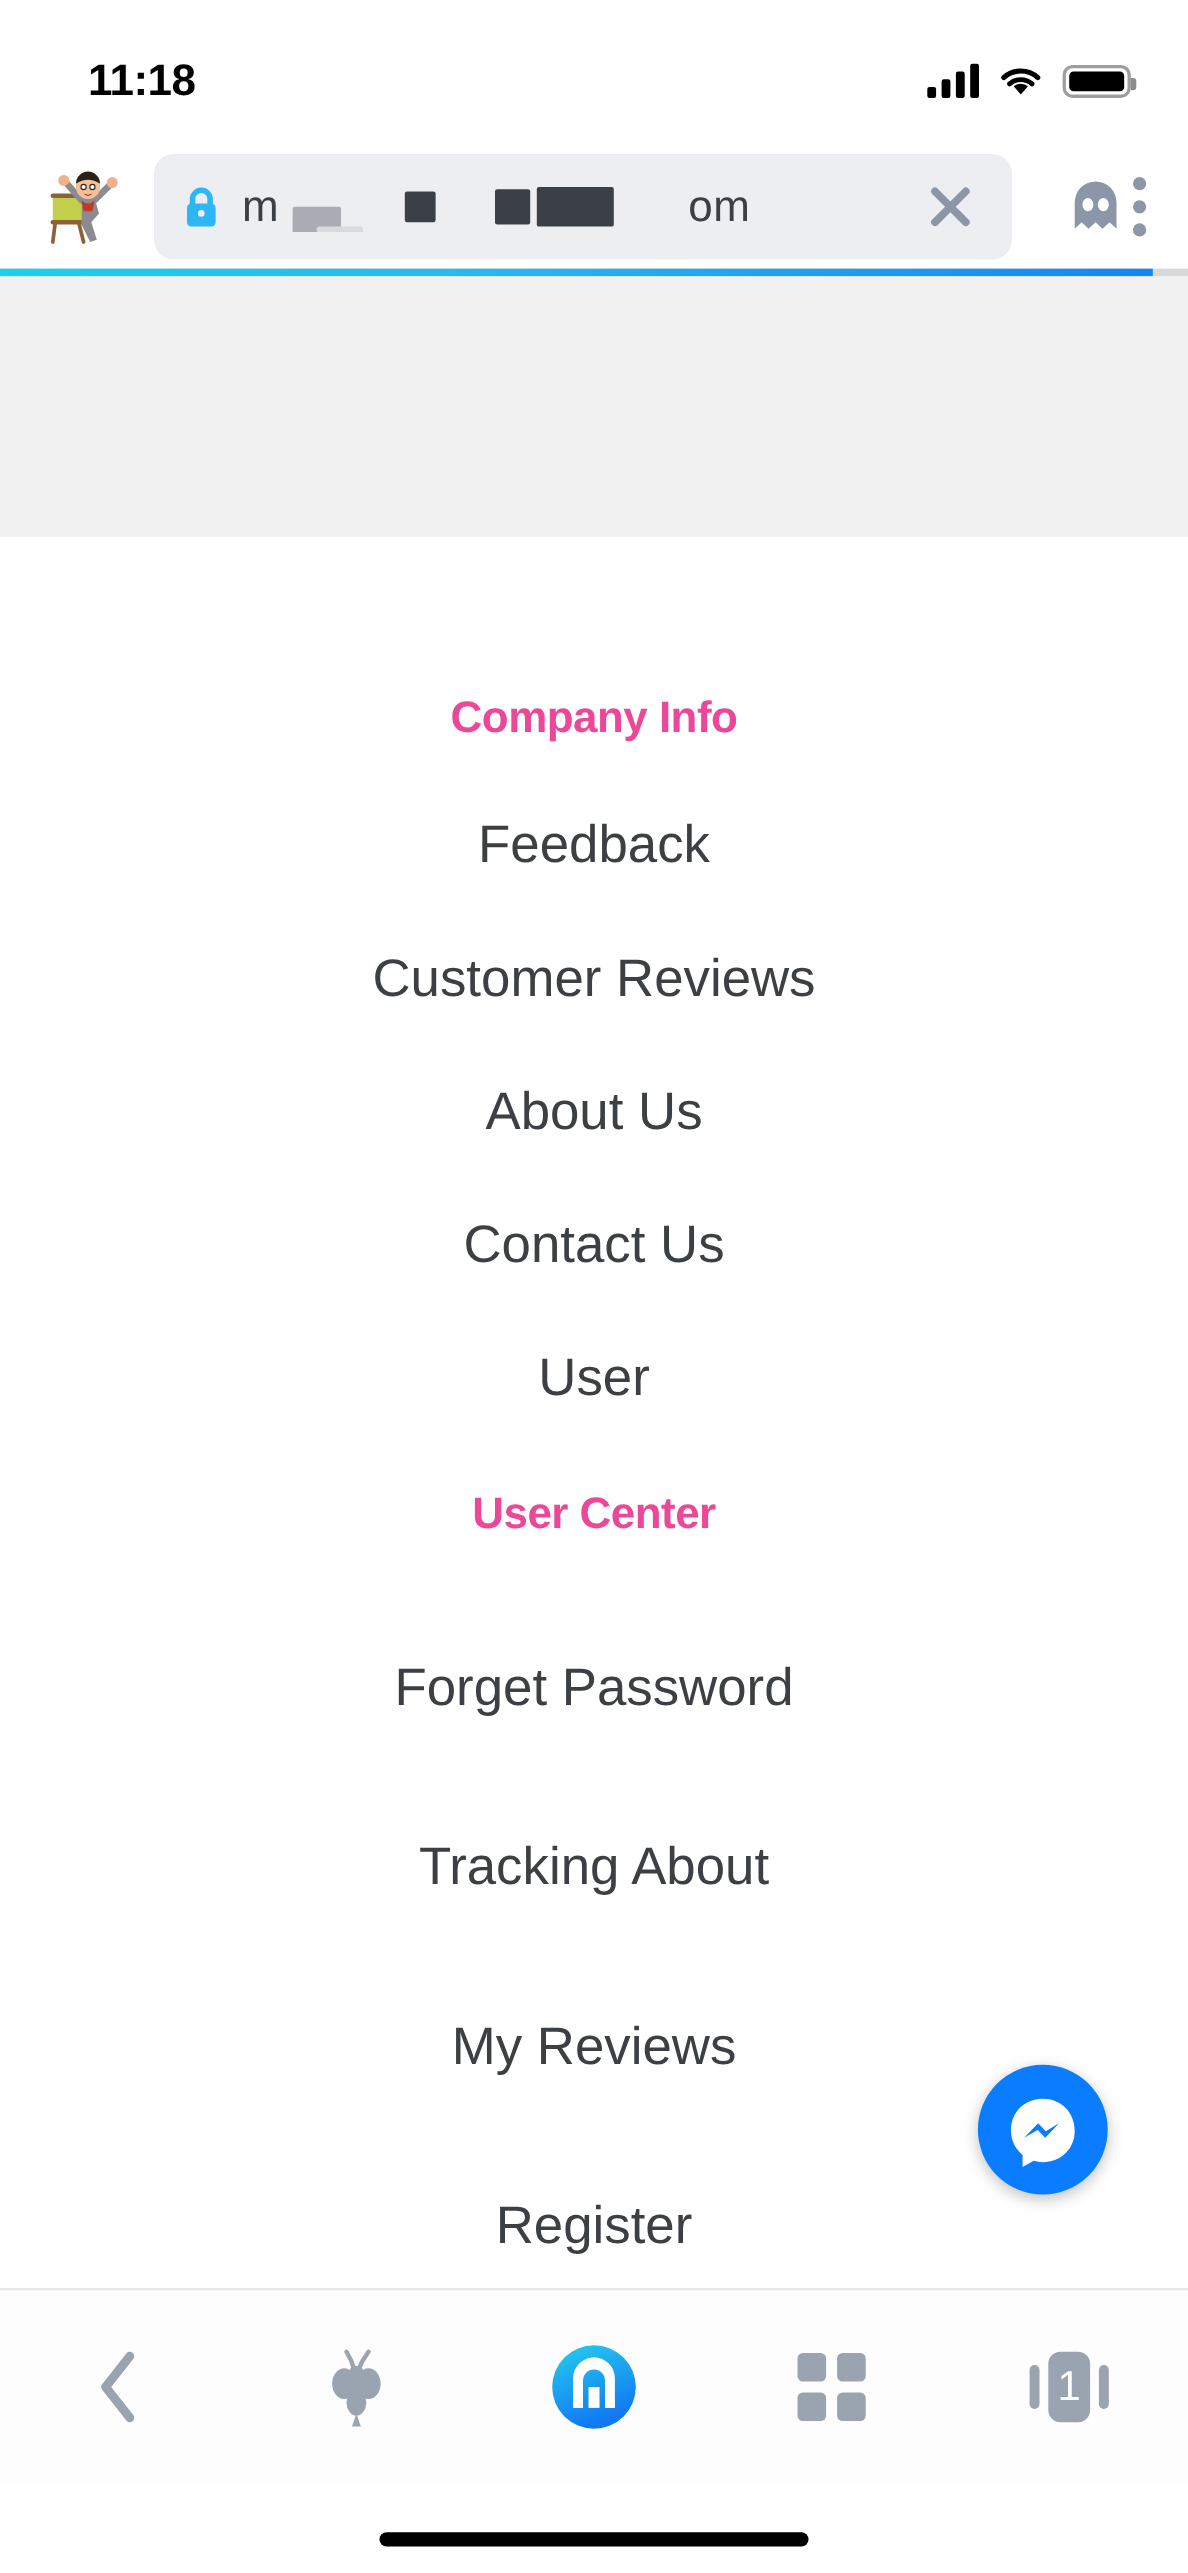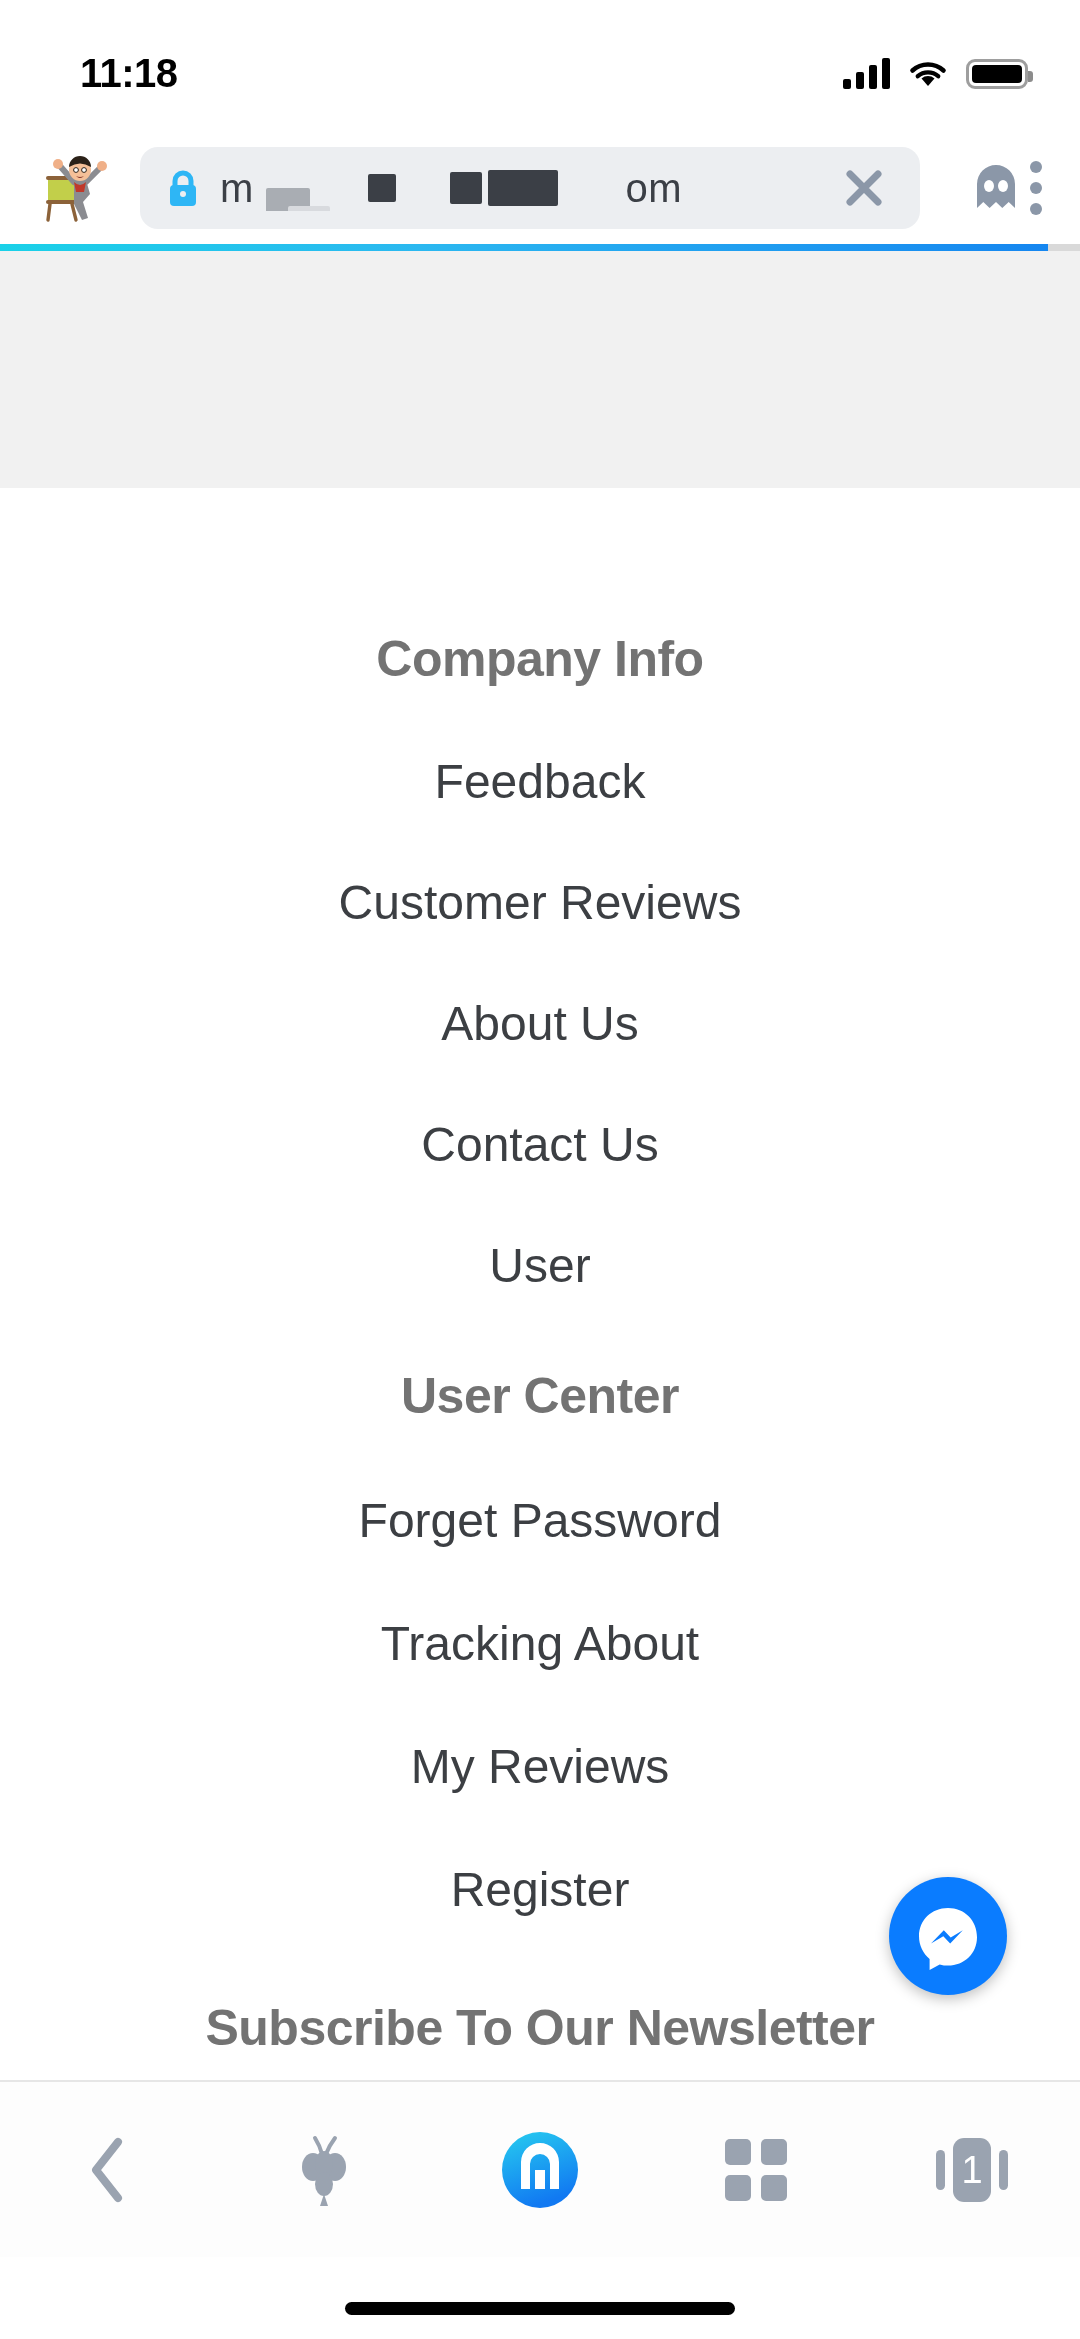--- a/index.html
+++ b/index.html
@@ -90,21 +90,21 @@
   }
   .site-favicon {
     width: 76px; height: 76px;
     margin-left: 38px;
     flex: 0 0 auto;
     position: relative;
   }
   .url-pill {
     flex: 1 1 auto;
     margin: 0 22px 0 26px;
-    height: 82px;
+    height: 96px;
     background: #eceef1;
     border-radius: 18px;
     display: flex;
     align-items: center;
     padding: 0 10px 0 26px;
     box-sizing: border-box;
     position: relative;
   }
   .lock-icon { flex: 0 0 auto; width: 34px; height: 40px; position: relative; }
   .url-text {
@@ -167,35 +167,35 @@
   }
   .placeholder-block {
     width: 1080px;
     height: 237px;
     background: #f1f1f1;
   }
 
   .footer-section { padding-top: 0; }
   .footer-heading {
     text-align: center;
-    font-size: 50px;
+    font-size: 40px;
     font-weight: 700;
-    color: #737373;
+    color: #ec4899;
     letter-spacing: -0.5px;
   }
   .footer-link {
     text-align: center;
     font-size: 48px;
     color: #3c3f43;
     font-weight: 400;
   }
   #company-heading { margin-top: 142px; }
   .company-links .footer-link { margin-top: 66px; }
   #user-heading { margin-top: 74px; }
-  .user-links .footer-link { margin-top: 68px; }
+  .user-links .footer-link { margin-top: 108px; }
   #newsletter-heading { margin-top: 82px; }
 
   
   .messenger-fab {
     position: absolute;
     left: 889px;
     top: 1877px;
     width: 118px;
     height: 118px;
     border-radius: 50%;

